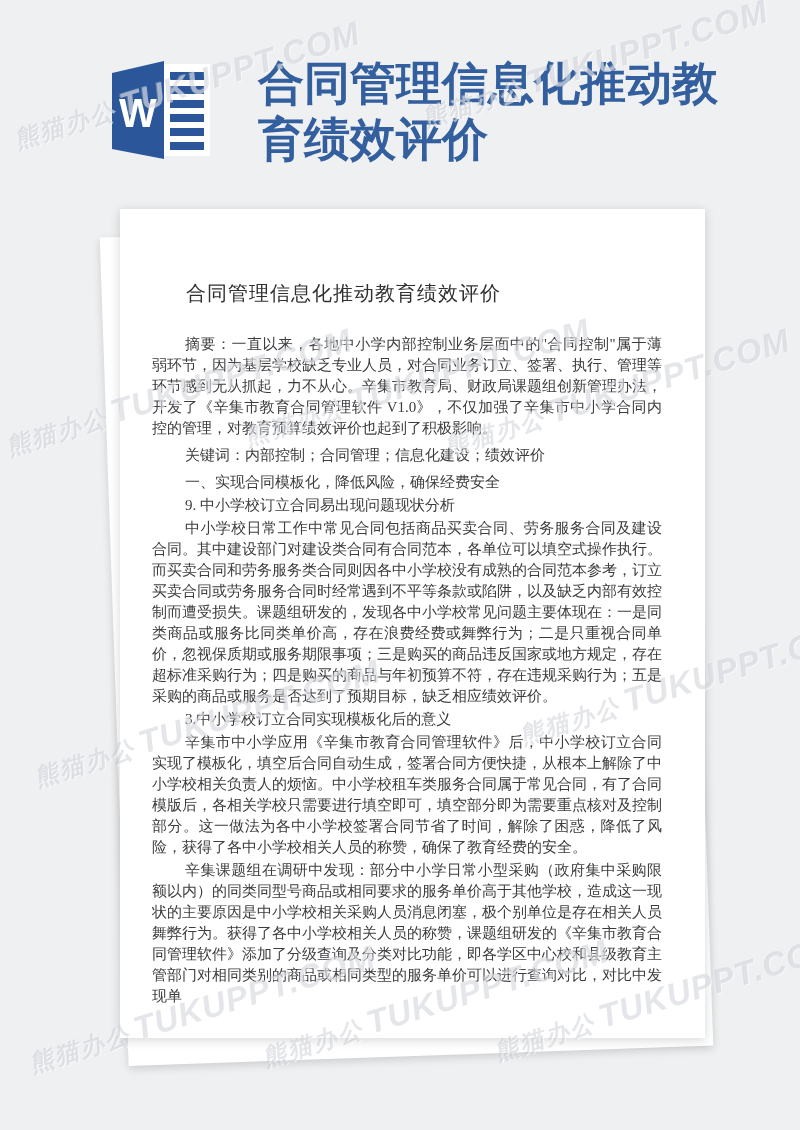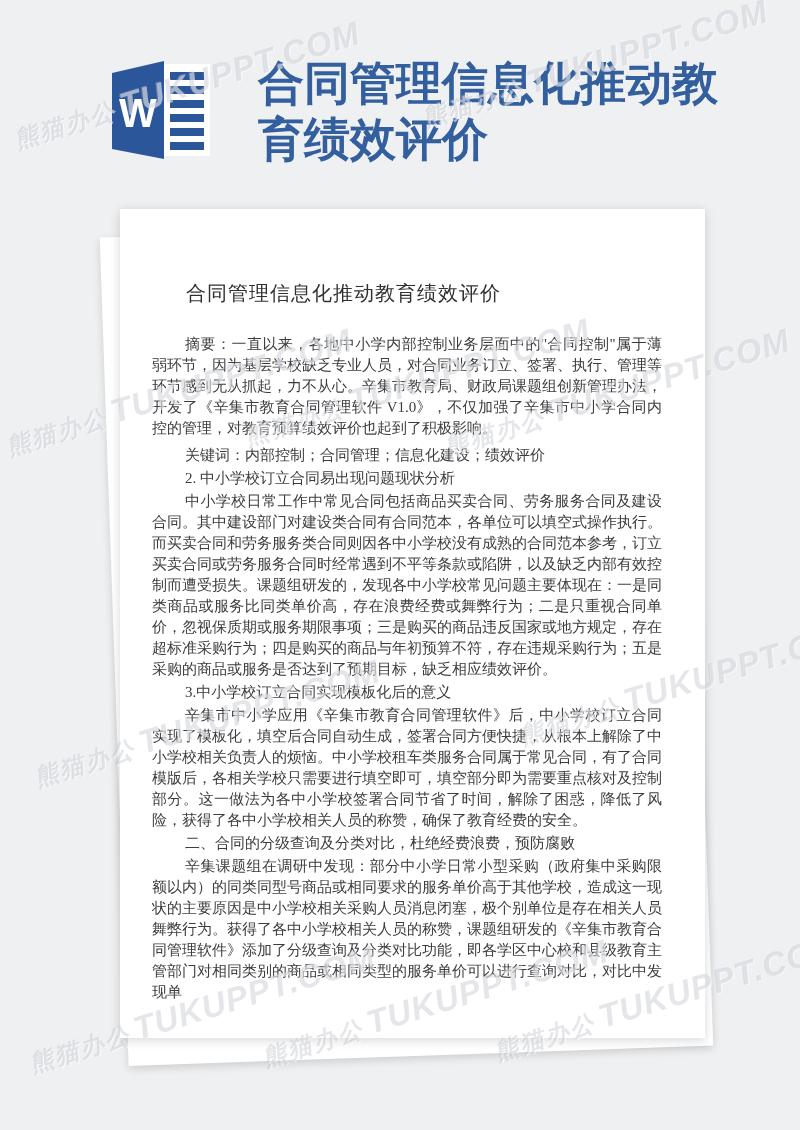--- a/index.html
+++ b/index.html
@@ -87,25 +87,25 @@
   <h1 class="header-title">合同管理信息化推动教育绩效评价</h1>
 </div>
 
 <div class="sheet-back"></div>
 
 <div class="sheet">
   <h2 class="page-title">合同管理信息化推动教育绩效评价</h2>
   <div class="doc-body" id="doc-body">
       <p>摘要：一直以来，各地中小学内部控制业务层面中的"合同控制"属于薄弱环节，因为基层学校缺乏专业人员，对合同业务订立、签署、执行、管理等环节感到无从抓起，力不从心。辛集市教育局、财政局课题组创新管理办法，开发了《辛集市教育合同管理软件 V1.0》，不仅加强了辛集市中小学合同内控的管理，对教育预算绩效评价也起到了积极影响。</p>
       <p class="sect">关键词：内部控制；合同管理；信息化建设；绩效评价</p>
-      <p>2. 中小学校订立合同易出现问题现状分析</p>
+      <p class="sect">一、实现合同模板化，降低风险，确保经费安全</p>
+      <p>9. 中小学校订立合同易出现问题现状分析</p>
       <p>中小学校日常工作中常见合同包括商品买卖合同、劳务服务合同及建设合同。其中建设部门对建设类合同有合同范本，各单位可以填空式操作执行。而买卖合同和劳务服务类合同则因各中小学校没有成熟的合同范本参考，订立买卖合同或劳务服务合同时经常遇到不平等条款或陷阱，以及缺乏内部有效控制而遭受损失。课题组研发的，发现各中小学校常见问题主要体现在：一是同类商品或服务比同类单价高，存在浪费经费或舞弊行为；二是只重视合同单价，忽视保质期或服务期限事项；三是购买的商品违反国家或地方规定，存在超标准采购行为；四是购买的商品与年初预算不符，存在违规采购行为；五是采购的商品或服务是否达到了预期目标，缺乏相应绩效评价。</p>
       <p>3.中小学校订立合同实现模板化后的意义</p>
       <p>辛集市中小学应用《辛集市教育合同管理软件》后，中小学校订立合同实现了模板化，填空后合同自动生成，签署合同方便快捷，从根本上解除了中小学校相关负责人的烦恼。中小学校租车类服务合同属于常见合同，有了合同模版后，各相关学校只需要进行填空即可，填空部分即为需要重点核对及控制部分。这一做法为各中小学校签署合同节省了时间，解除了困惑，降低了风险，获得了各中小学校相关人员的称赞，确保了教育经费的安全。</p>
-      <p>二、合同的分级查询及分类对比，杜绝经费浪费，预防腐败</p>
       <p>辛集课题组在调研中发现：部分中小学日常小型采购（政府集中采购限额以内）的同类同型号商品或相同要求的服务单价高于其他学校，造成这一现状的主要原因是中小学校相关采购人员消息闭塞，极个别单位是存在相关人员舞弊行为。获得了各中小学校相关人员的称赞，课题组研发的《辛集市教育合同管理软件》添加了分级查询及分类对比功能，即各学区中心校和县级教育主管部门对相同类别的商品或相同类型的服务单价可以进行查询对比，对比中发现单</p>
     </div>
 </div>
 
 <div class="wm-layer" id="wm-layer">
     <div class="wm" style="left: 20px; top: 118px;"><span class="wm-cn">熊猫办公</span><span class="wm-en">TUKUPPT.COM</span></div>
     <div class="wm" style="left: 428px; top: 96px;"><span class="wm-cn">熊猫办公</span><span class="wm-en">TUKUPPT.COM</span></div>
     <div class="wm" style="left: 12px; top: 425px;"><span class="wm-cn">熊猫办公</span><span class="wm-en">TUKUPPT.COM</span></div>
     <div class="wm" style="left: 250px; top: 415px;"><span class="wm-cn">熊猫办公</span><span class="wm-en">TUKUPPT.COM</span></div>
     <div class="wm" style="left: 450px; top: 425px;"><span class="wm-cn">熊猫办公</span><span class="wm-en">TUKUPPT.COM</span></div>

